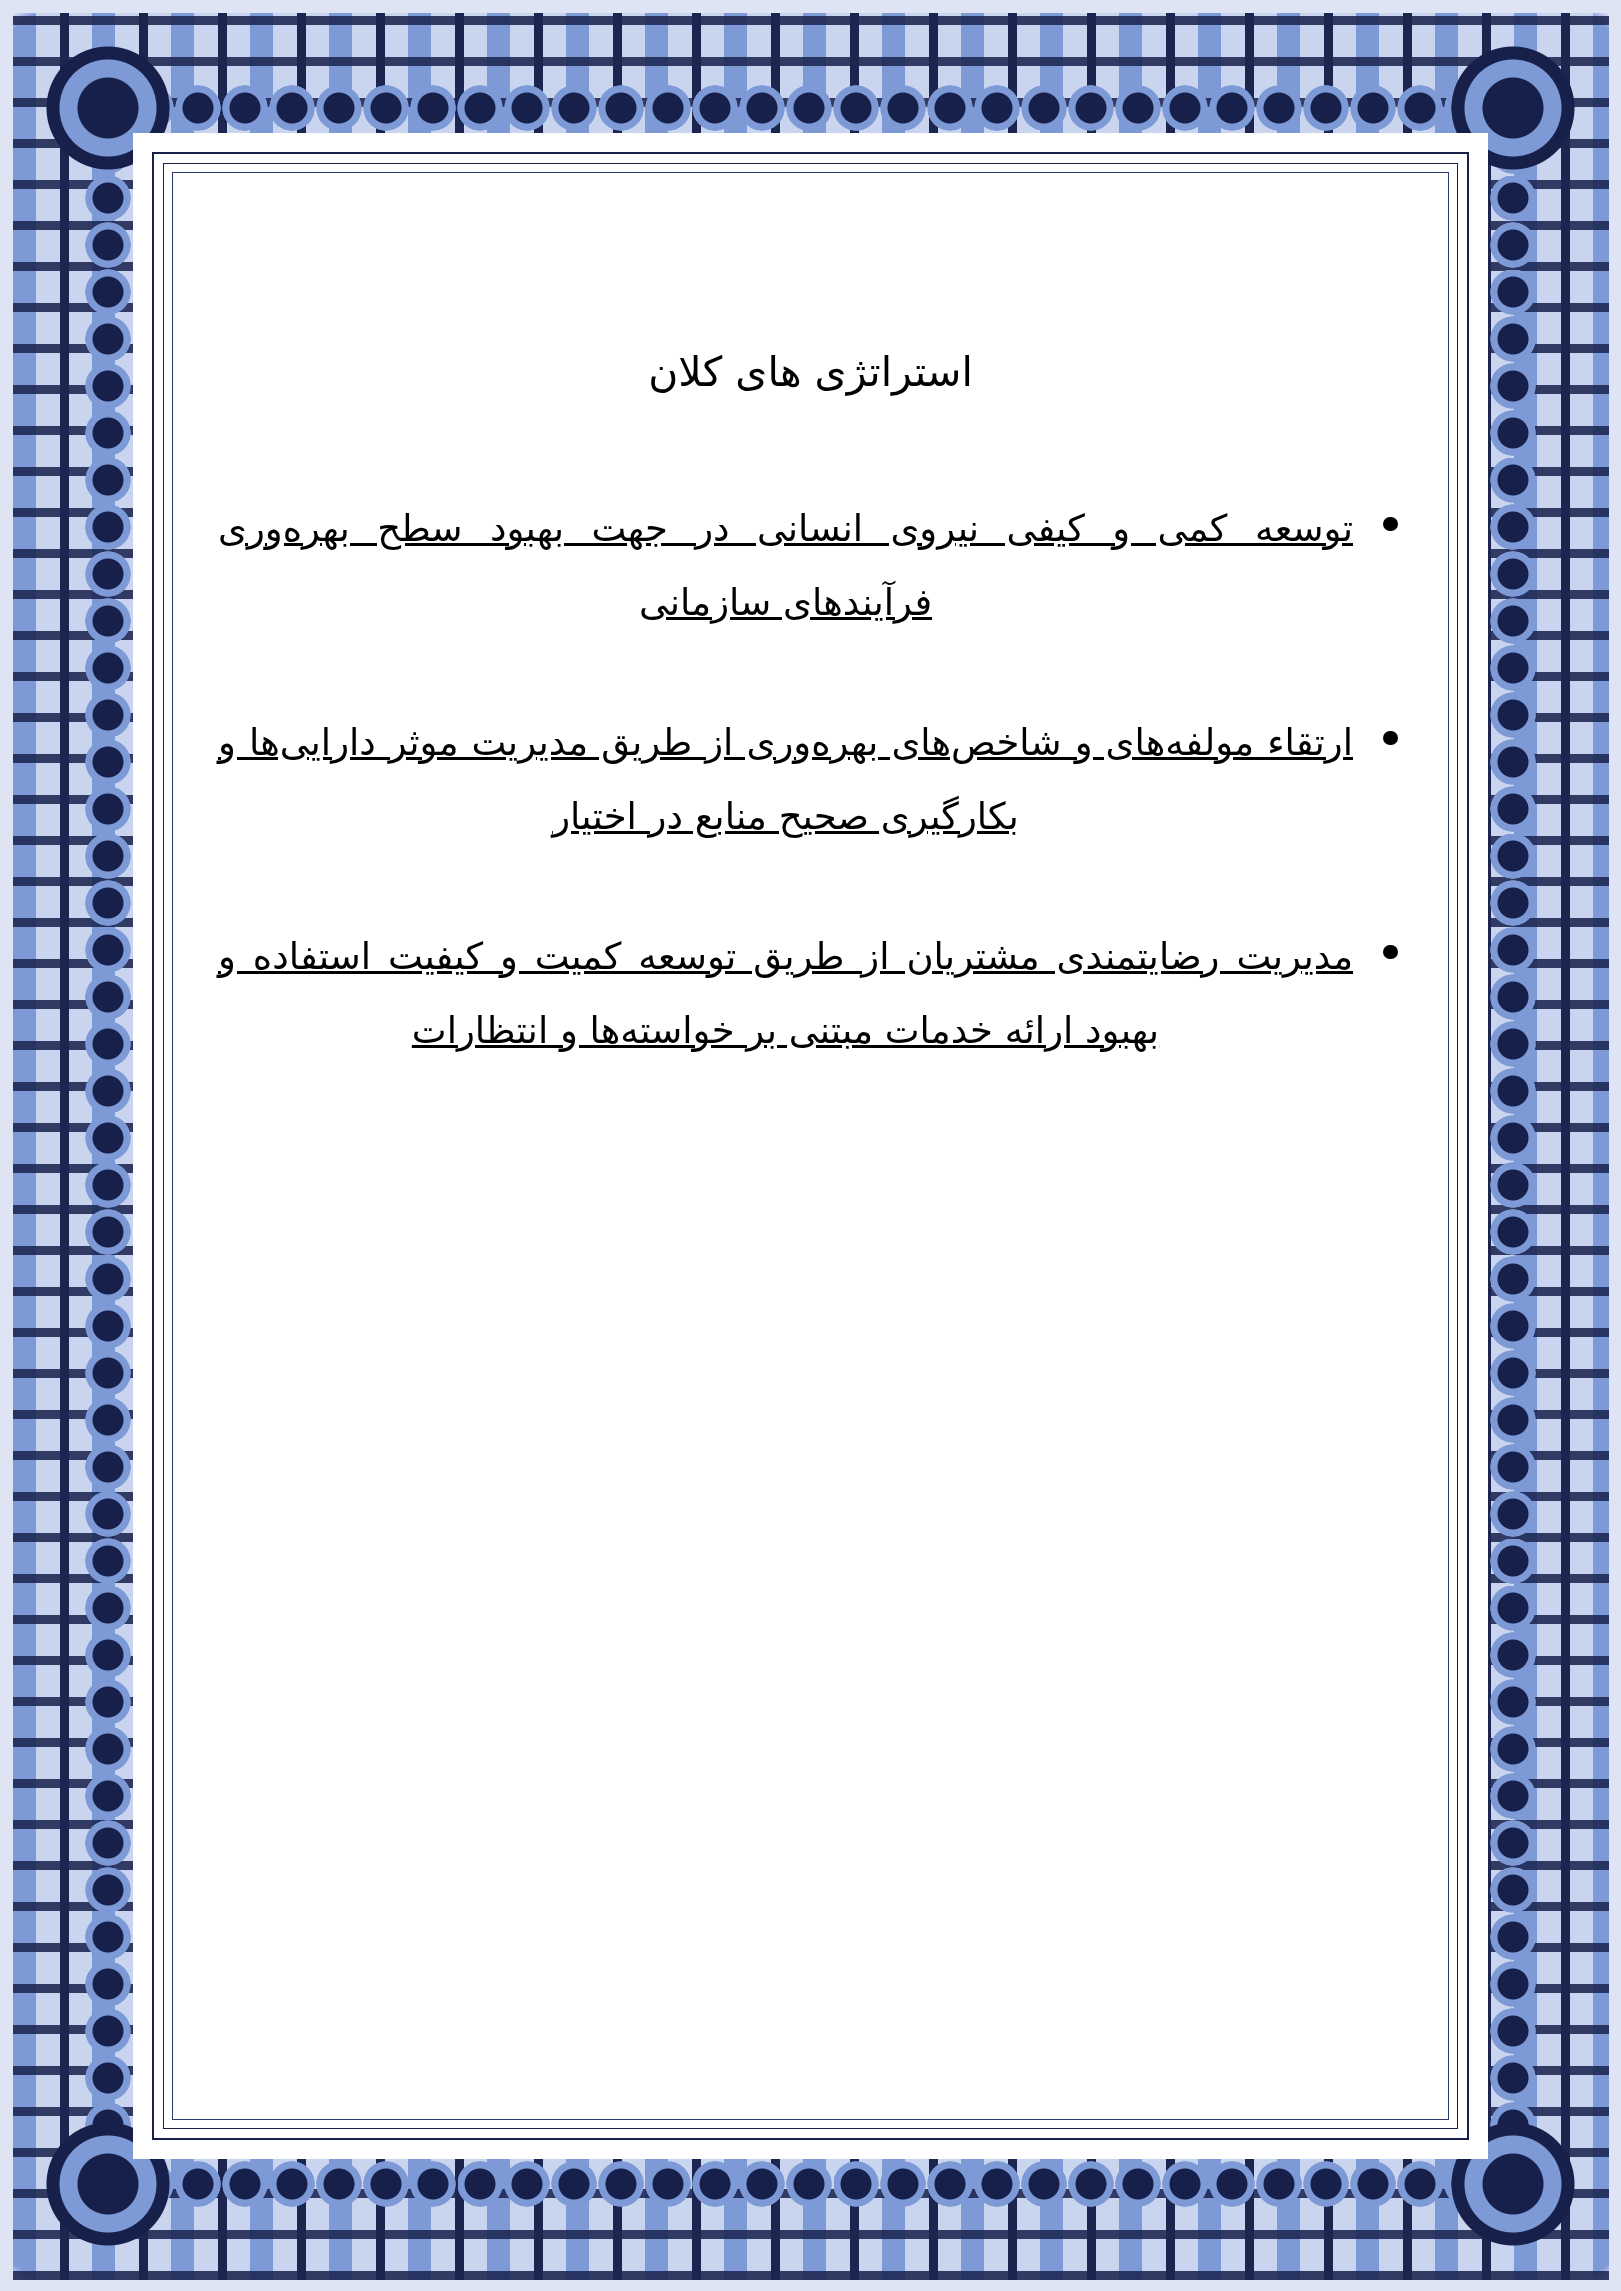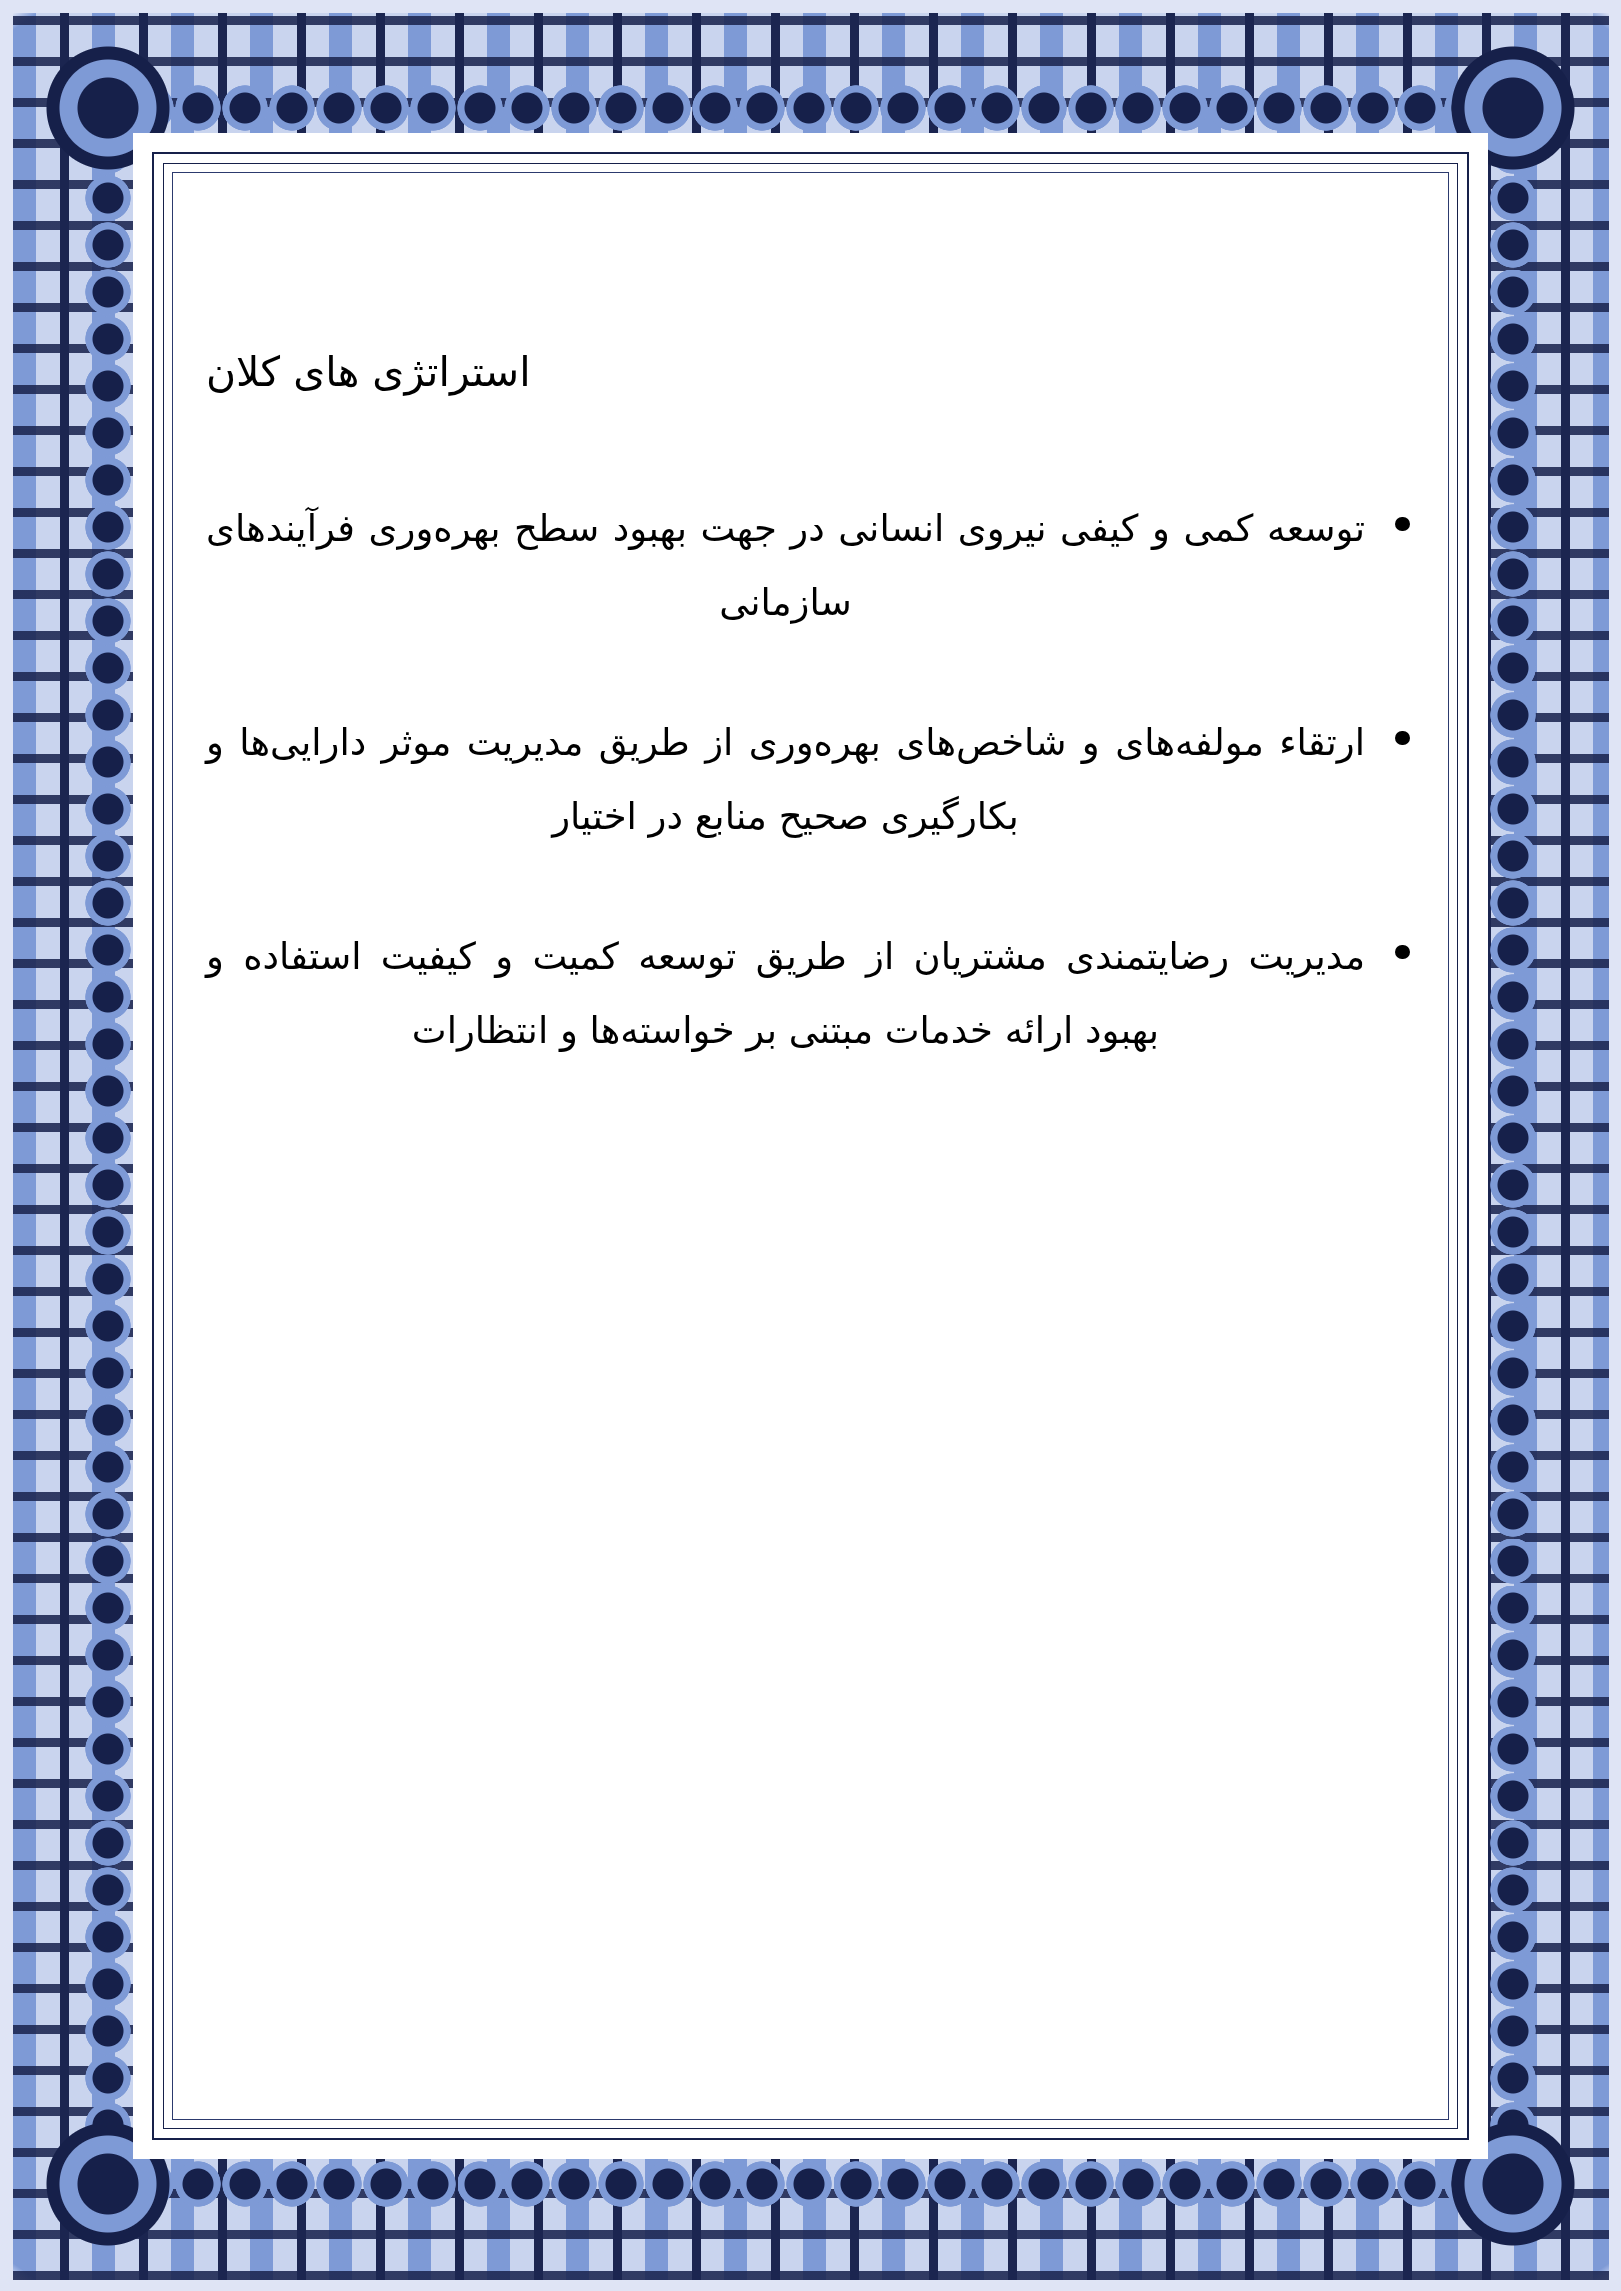--- a/index.html
+++ b/index.html
@@ -118,29 +118,30 @@
     top: 340px;
     width: 1209px;
     bottom: 269px;
     direction: rtl;
     text-align: right;
   }
   .doc-title {
     font-family: "DejaVu Sans", sans-serif;
     font-size: 41px;
     color: #000000;
-    text-align: left;
+    text-align: center;
     margin: 0 0 86px 0;
     line-height: 1.6;
     font-weight: 400;
   }
   ul.bullets {
     list-style: none;
-    margin: 0;
+    margin: 12px;
     padding: 0;
+    text-decoration: underline;
   }
   ul.bullets > li {
     position: relative;
     margin: 0 0 66px 0;
     padding-right: 50px;
     font-size: 37px;
     line-height: 2.0;
     color: #000000;
     text-align: justify;
     text-align-last: center;

